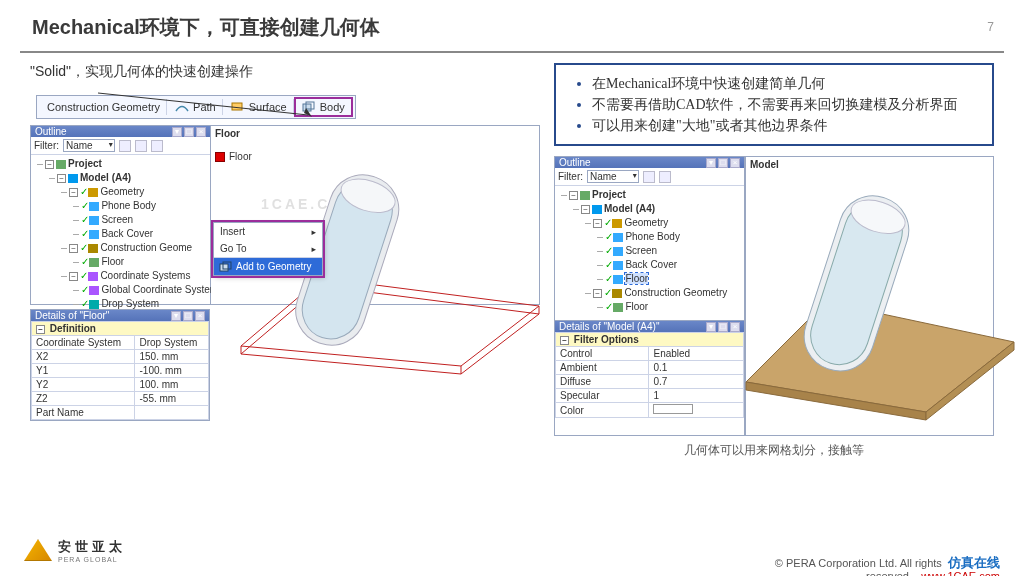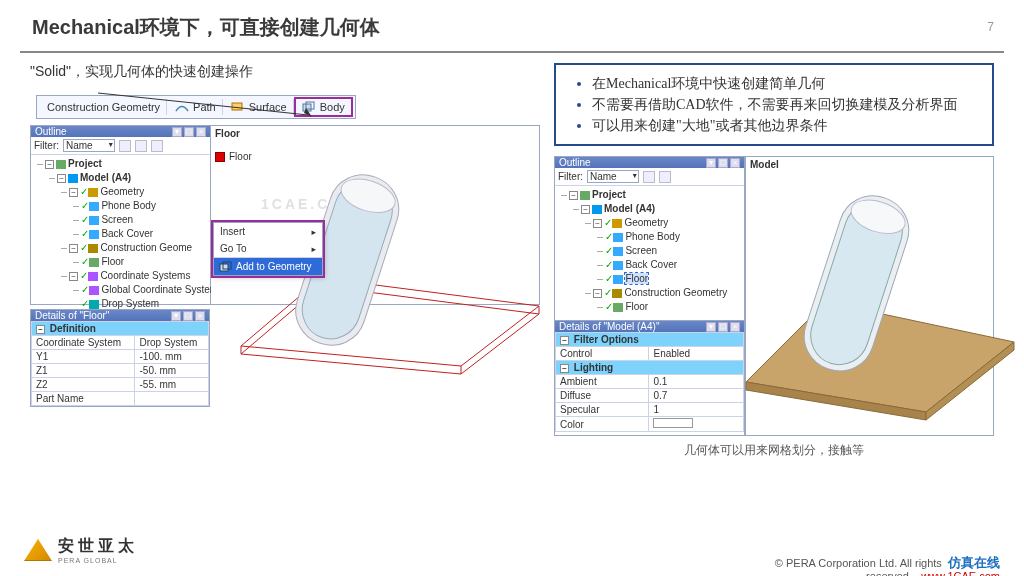--- a/index.html
+++ b/index.html
@@ -179,21 +179,21 @@
     width: 180px;
     background:#fff;
   }
   .details-panel table { width:100%; border-collapse:collapse; font-size:10px; }
   .details-panel th, .details-panel td {
     border: 1px solid #ccd3e6;
     padding: 1px 4px;
     text-align:left;
   }
   .details-panel .group-hdr {
-    background:#7dd3fc; font-weight:bold;
+    background:#fef9c3; font-weight:bold;
   }
   .details-panel .sel-row td { background:#2e6bd8; color:#fff; }
   .caption { text-align:center; font-size:12px; color:#555; margin-top:6px; font-family:"KaiTi",serif; }
 
   
   .bullet-box {
     border: 2px solid #274a8c;
     padding: 8px 12px 8px 24px;
     font-size: 14px;
     color: #333;
@@ -232,21 +232,21 @@
     font-size:11px;
     color:#555;
   }
   .logo { display:flex; align-items:center; gap:6px; }
   .logo-mark {
     width:28px; height:22px;
     background: linear-gradient(135deg,#f5b400,#d68800);
     clip-path: polygon(50% 0, 100% 100%, 0 100%);
     border:1px solid #b37700;
   }
-  .logo-text { font-size:16px; font-weight:bold; color:#333; letter-spacing:4px;}
+  .logo-text { font-size:13px; font-weight:bold; color:#333; letter-spacing:4px;}
   .logo-sub { font-size:7px; color:#777; letter-spacing:1px; display:block; }
   .copyright { text-align:right; line-height:1.2;margin-top:38px; }
   .site1 { color:#1b6ec2; font-size:13px; font-weight:bold; font-family:"KaiTi",serif;}
   .site2 { color:#c00; font-size:11px; }
 
   .watermark {
     position:absolute;
     color:#bbb;
     opacity:.45;
     font-size:14px;
@@ -412,26 +412,30 @@
       <table>
         <tbody>
             <tr class="group-hdr">
               <td colspan="2"><span class="ic-plus">−</span> <span>Definition</span></td>
             </tr>
         <tr>
               <td>Coordinate System</td>
               <td>Drop System</td>
             </tr>
         <tr>
+              <td>X2</td>
+              <td>150. mm</td>
+            </tr>
+        <tr>
               <td>Y1</td>
               <td>-100. mm</td>
             </tr>
         <tr>
-              <td>Z1</td>
-              <td>-50. mm</td>
+              <td>Y2</td>
+              <td>100. mm</td>
             </tr>
         <tr>
               <td>Z2</td>
               <td>-55. mm</td>
             </tr>
         <tr>
               <td>Part Name</td>
               <td></td>
             </tr>
       </tbody>
@@ -502,23 +506,20 @@
           </div>
           <table>
             <tbody>
                 <tr class="group-hdr">
                   <td colspan="2"><span class="ic-plus">−</span> <span>Filter Options</span></td>
                 </tr>
             <tr>
                   <td>Control</td>
                   <td>Enabled</td>
                 </tr>
-            <tr class="group-hdr">
-                  <td colspan="2"><span class="ic-plus">−</span> <span>Lighting</span></td>
-                </tr>
             <tr>
                   <td>Ambient</td>
                   <td>0.1</td>
                 </tr>
             <tr>
                   <td>Diffuse</td>
                   <td>0.7</td>
                 </tr>
             <tr>
                   <td>Specular</td>

